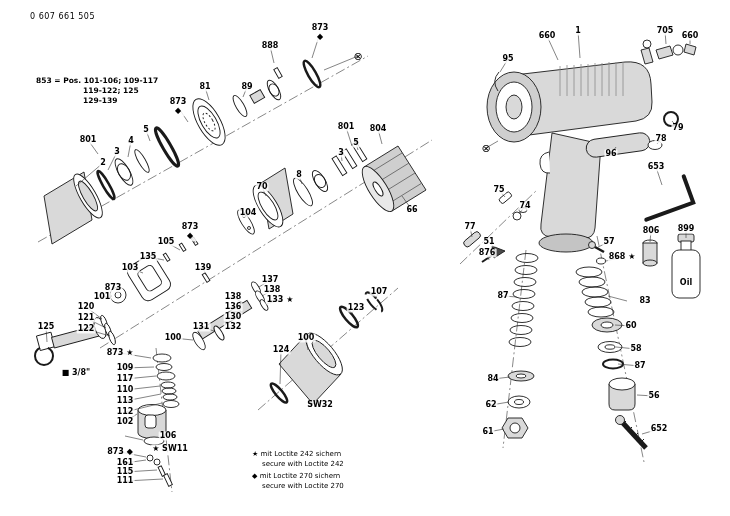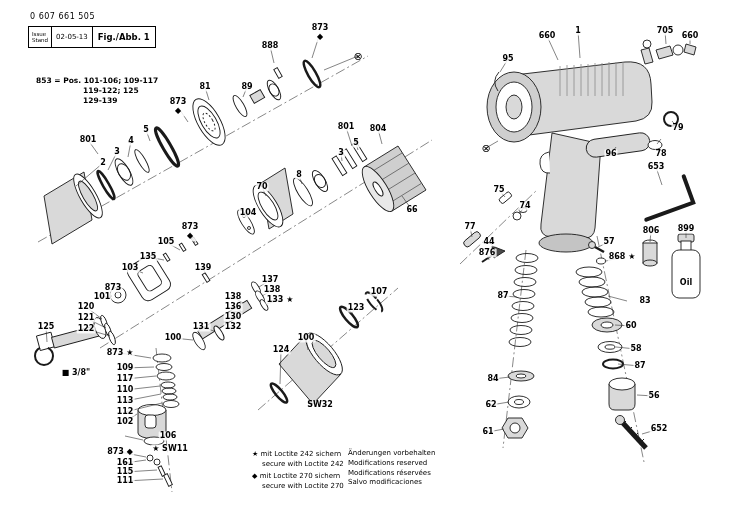--- a/index.html
+++ b/index.html
@@ -317,42 +317,42 @@
       <span class="pl" style="left: 117px; top: 152px;">3</span>
       <span class="pl" style="left: 103px; top: 163px;">2</span>
       <span class="pl" style="left: 88px; top: 140px;">801</span>
       <span class="pl" style="left: 578px; top: 31px;">1</span>
       <span class="pl" style="left: 547px; top: 36px;">660</span>
       <span class="pl" style="left: 665px; top: 31px;">705</span>
       <span class="pl" style="left: 690px; top: 36px;">660</span>
       <span class="pl" style="left: 508px; top: 59px;">95</span>
       <span class="pl" style="left: 611px; top: 154px;">96</span>
       <span class="pl" style="left: 678px; top: 128px;">79</span>
-      <span class="pl" style="left: 661px; top: 154px; text-align: center;">78</span>
+      <span class="pl" style="left: 661px; top: 139px; text-align: center;">78</span>
       <span class="pl" style="left: 656px; top: 167px;">653</span>
       <span class="pl" style="left: 651px; top: 231px;">806</span>
       <span class="pl" style="left: 686px; top: 229px;">899</span>
       <span class="pl ann" style="left: 686px; top: 283px;">Oil</span>
       <span class="pl sym" style="left: 486px; top: 148px;">⊗</span>
       <span class="pl" style="left: 609px; top: 242px;">57</span>
       <span class="pl" style="left: 622px; top: 257px;">868 ★</span>
       <span class="pl" style="left: 633px; top: 301px; margin-left: 12px;">83</span>
       <span class="pl" style="left: 631px; top: 326px;">60</span>
       <span class="pl" style="left: 636px; top: 349px;">58</span>
       <span class="pl" style="left: 640px; top: 366px;">87</span>
       <span class="pl" style="left: 654px; top: 396px;">56</span>
       <span class="pl" style="left: 659px; top: 429px;">652</span>
       <span class="pl" style="left: 503px; top: 296px;">87</span>
       <span class="pl" style="left: 493px; top: 379px;">84</span>
       <span class="pl" style="left: 491px; top: 405px;">62</span>
       <span class="pl" style="left: 488px; top: 432px;">61</span>
       <span class="pl" style="left: 499px; top: 190px;">75</span>
       <span class="pl" style="left: 525px; top: 206px;">74</span>
       <span class="pl" style="left: 470px; top: 227px;">77</span>
-      <span class="pl" style="left: 489px; top: 242px;">44</span>
+      <span class="pl" style="left: 489px; top: 242px;">51</span>
       <span class="pl" style="left: 487px; top: 253px;">876</span>
       <span class="pl" style="left: 346px; top: 127px;">801</span>
       <span class="pl" style="left: 378px; top: 129px;">804</span>
       <span class="pl" style="left: 356px; top: 143px;">5</span>
       <span class="pl" style="left: 341px; top: 153px;">3</span>
       <span class="pl" style="left: 299px; top: 175px;">8</span>
       <span class="pl" style="left: 412px; top: 210px;">66</span>
       <span class="pl" style="left: 262px; top: 187px;">70</span>
       <span class="pl" style="left: 248px; top: 213px;">104</span>
       <span class="pl" style="left: 190px; top: 232px;">873
@@ -391,42 +391,28 @@
       <span class="pl" style="left: 125px; top: 422px;">102</span>
       <span class="pl" style="left: 125px; top: 436px; margin-left: 43px;">106</span>
       <span class="pl ann" style="left: 170px; top: 449px;">★ SW11</span>
       <span class="pl" style="left: 120px; top: 452px;">873 ◆</span>
       <span class="pl" style="left: 125px; top: 463px;">161</span>
       <span class="pl" style="left: 125px; top: 472px;">115</span>
       <span class="pl" style="left: 125px; top: 481px;">111</span>
     </div>
 
   <div class="pn">0 607 661 505</div>
-  <div class="hbox">
-    <div class="hb-issue">
-      <span>Issue</span>
-      <span>Stand</span>
-    </div>
-    <div class="hb-date">02-05-13</div>
-    <div class="hb-fig">Fig./Abb. 1</div>
-  </div>
 
   <div class="note">
     <div>853 = Pos. 101-106; 109-117</div>
     <div class="ind">119-122; 125</div>
     <div class="ind">129-139</div>
   </div>
 
   <div class="legend">
     <div><span>★</span> <span>mit Loctite 242 sichern</span></div>
     <div class="ind">secure with Loctite 242</div>
     <div class="gap"><span>◆</span> <span>mit Loctite 270 sichern</span></div>
     <div class="ind">secure with Loctite 270</div>
   </div>
 
-  <div class="disc">
-    <div>Änderungen vorbehalten</div>
-    <div>Modifications reserved</div>
-    <div>Modifications réservées</div>
-    <div>Salvo modificaciones</div>
-  </div>
 
 </div>
 
 </body></html>

